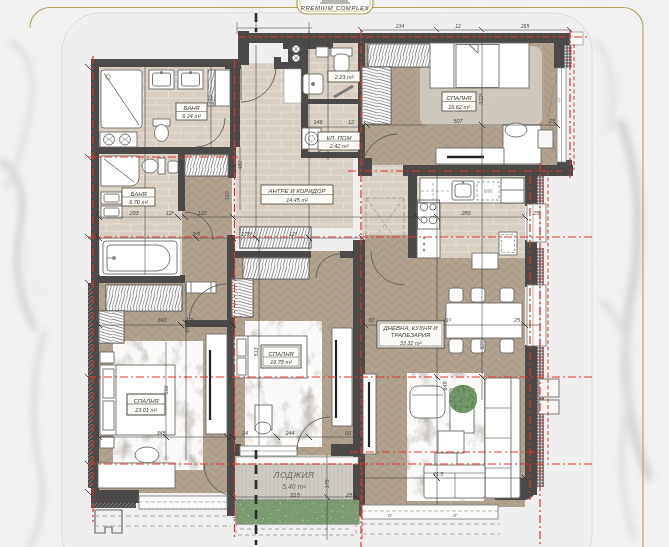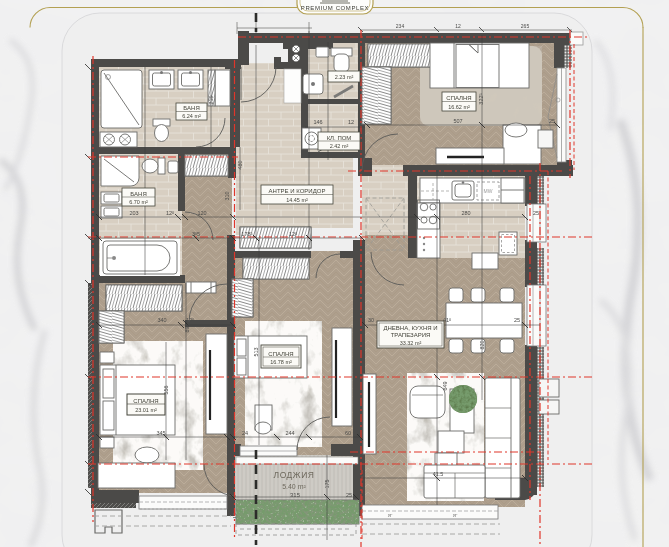--- a/index.html
+++ b/index.html
@@ -1,16 +1,16 @@
 <!DOCTYPE html>
 <html><head>
 <meta charset="utf-8">
 <style>
 html,body{margin:0;padding:0;background:#e9e9ea;}
-#wrap{width:669px;height:547px;overflow:hidden;position:relative;font-family:"Liberation Sans",sans-serif;}
+#wrap{width:669px;height:547px;overflow:hidden;position:relative;font-family:"Liberation Sans",sans-serif;font-style:italic;}
 svg{display:block;}
 text{font-family:"Liberation Sans",sans-serif;}
 </style>
 </head>
 <body>
 <div id="wrap">
 <svg width="669" height="547" viewBox="0 0 669 547" xmlns="http://www.w3.org/2000/svg">
 <defs>
   <filter id="marbleBg" x="-5%" y="-5%" width="110%" height="110%">
     <feTurbulence type="fractalNoise" baseFrequency="0.012 0.02" numOctaves="3" seed="7" result="n"></feTurbulence>

